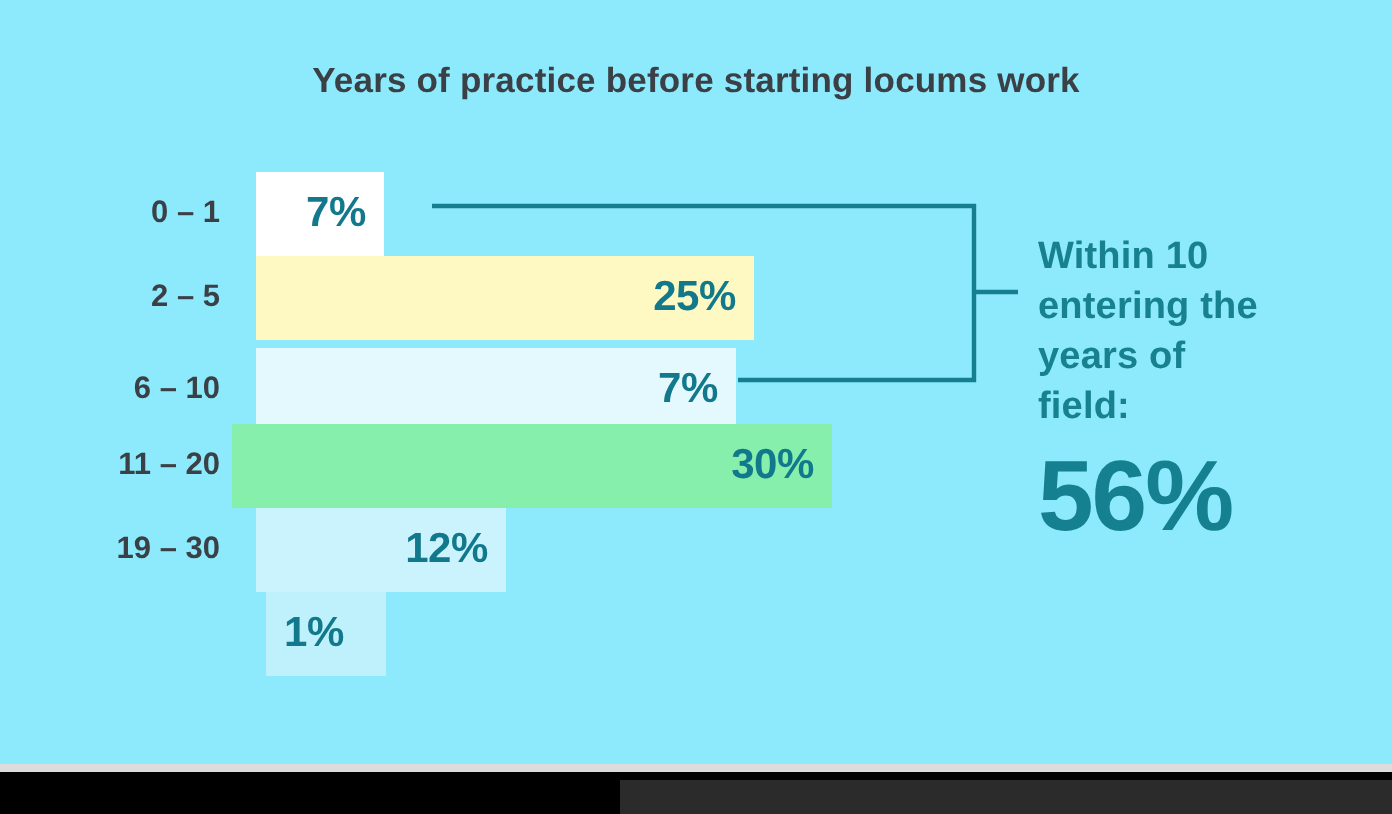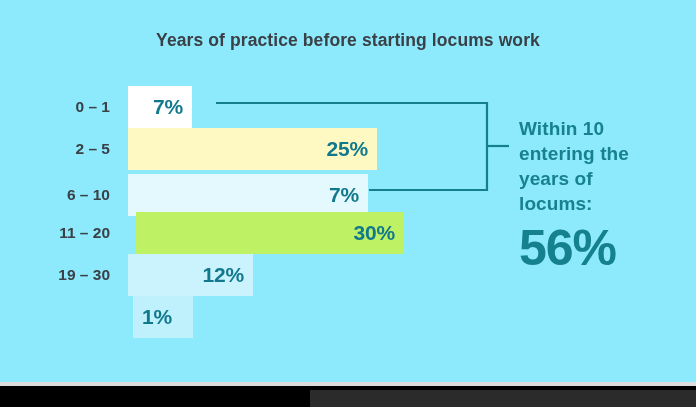--- a/index.html
+++ b/index.html
@@ -87,21 +87,21 @@
     font-size: 21px;
     font-weight: bold;
     color: #12798d;
     letter-spacing: -0.2px;
   }
 
   
   .bar.b0 { left: 128px; width: 64px;  background: #ffffff; }
   .bar.b1 { left: 128px; width: 249px; background: #fef9c3; }
   .bar.b2 { left: 128px; width: 240px; background: #e4f9fd; }
-  .bar.b3 { left: 136px; width: 268px; background: #bef264; }
+  .bar.b3 { left: 116px; width: 300px; background: #86efac; }
   .bar.b4 { left: 128px; width: 125px; background: #cbf3fd; }
   .bar.b5 { left: 133px; width: 60px;  background: #bff1fd; }
 
   .bar.b5 { justify-content: flex-start; padding-right: 0; padding-left: 9px; }
   .bar.b4 { }
 
   
   .bracket {
     position: absolute;
     left: 0; top: 0;
@@ -213,21 +213,21 @@
 
   <svg class="bracket" width="696" height="407" viewBox="0 0 696 407">
     <path d="M 216 103 L 487 103 L 487 190 L 369 190" fill="none" stroke="#157f8f" stroke-width="2.2"></path>
     <path d="M 487 146 L 509 146" fill="none" stroke="#157f8f" stroke-width="2.2"></path>
   </svg>
 
   <div class="callout">
     <div class="callout-text">Within 10</div>
     <div class="callout-text">entering the</div>
     <div class="callout-text">years of</div>
-    <div class="callout-text">locums:</div>
+    <div class="callout-text">field:</div>
     <div class="callout-big">56%</div>
   </div>
 
   <div class="bottom-edge-line"></div>
   <div class="bottom-strip"></div>
   <div class="bottom-strip-right"></div>
 
 </div>
 
 </body></html>

